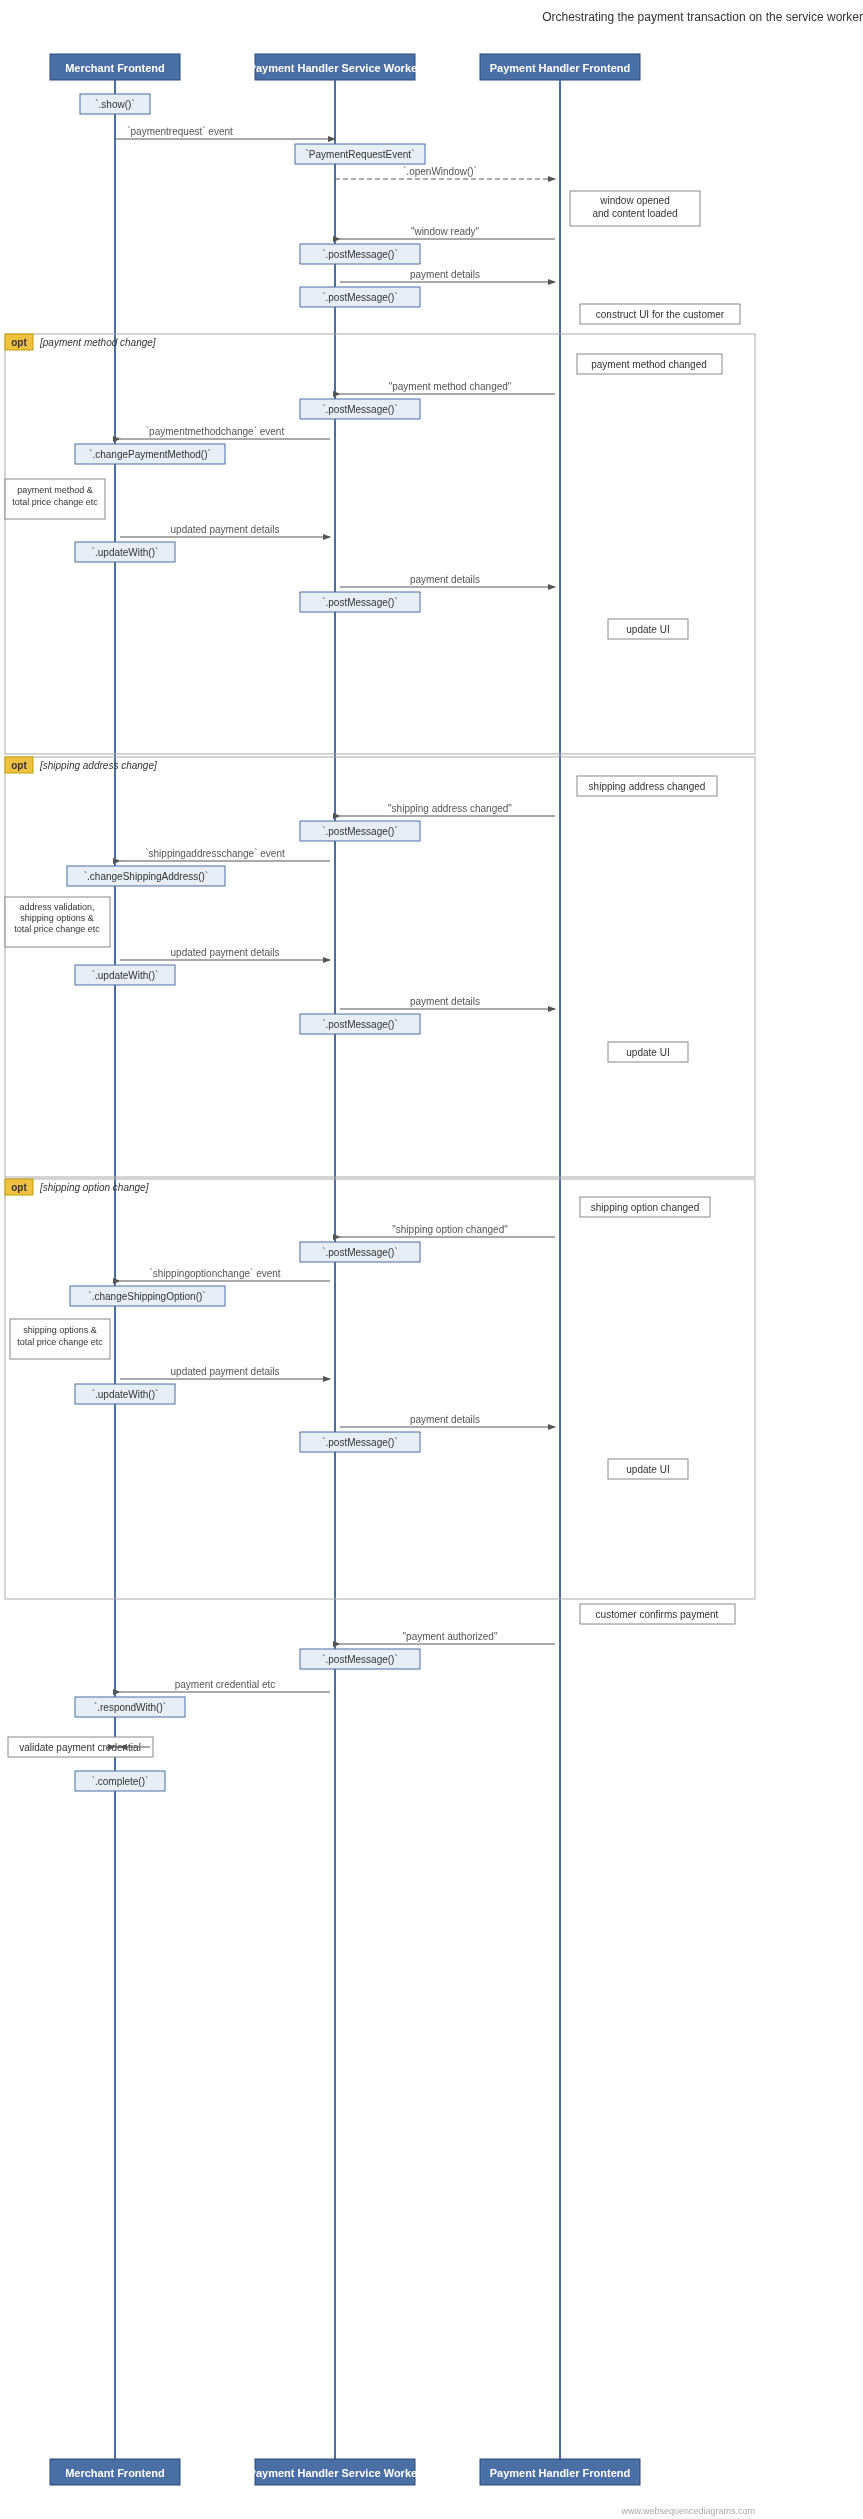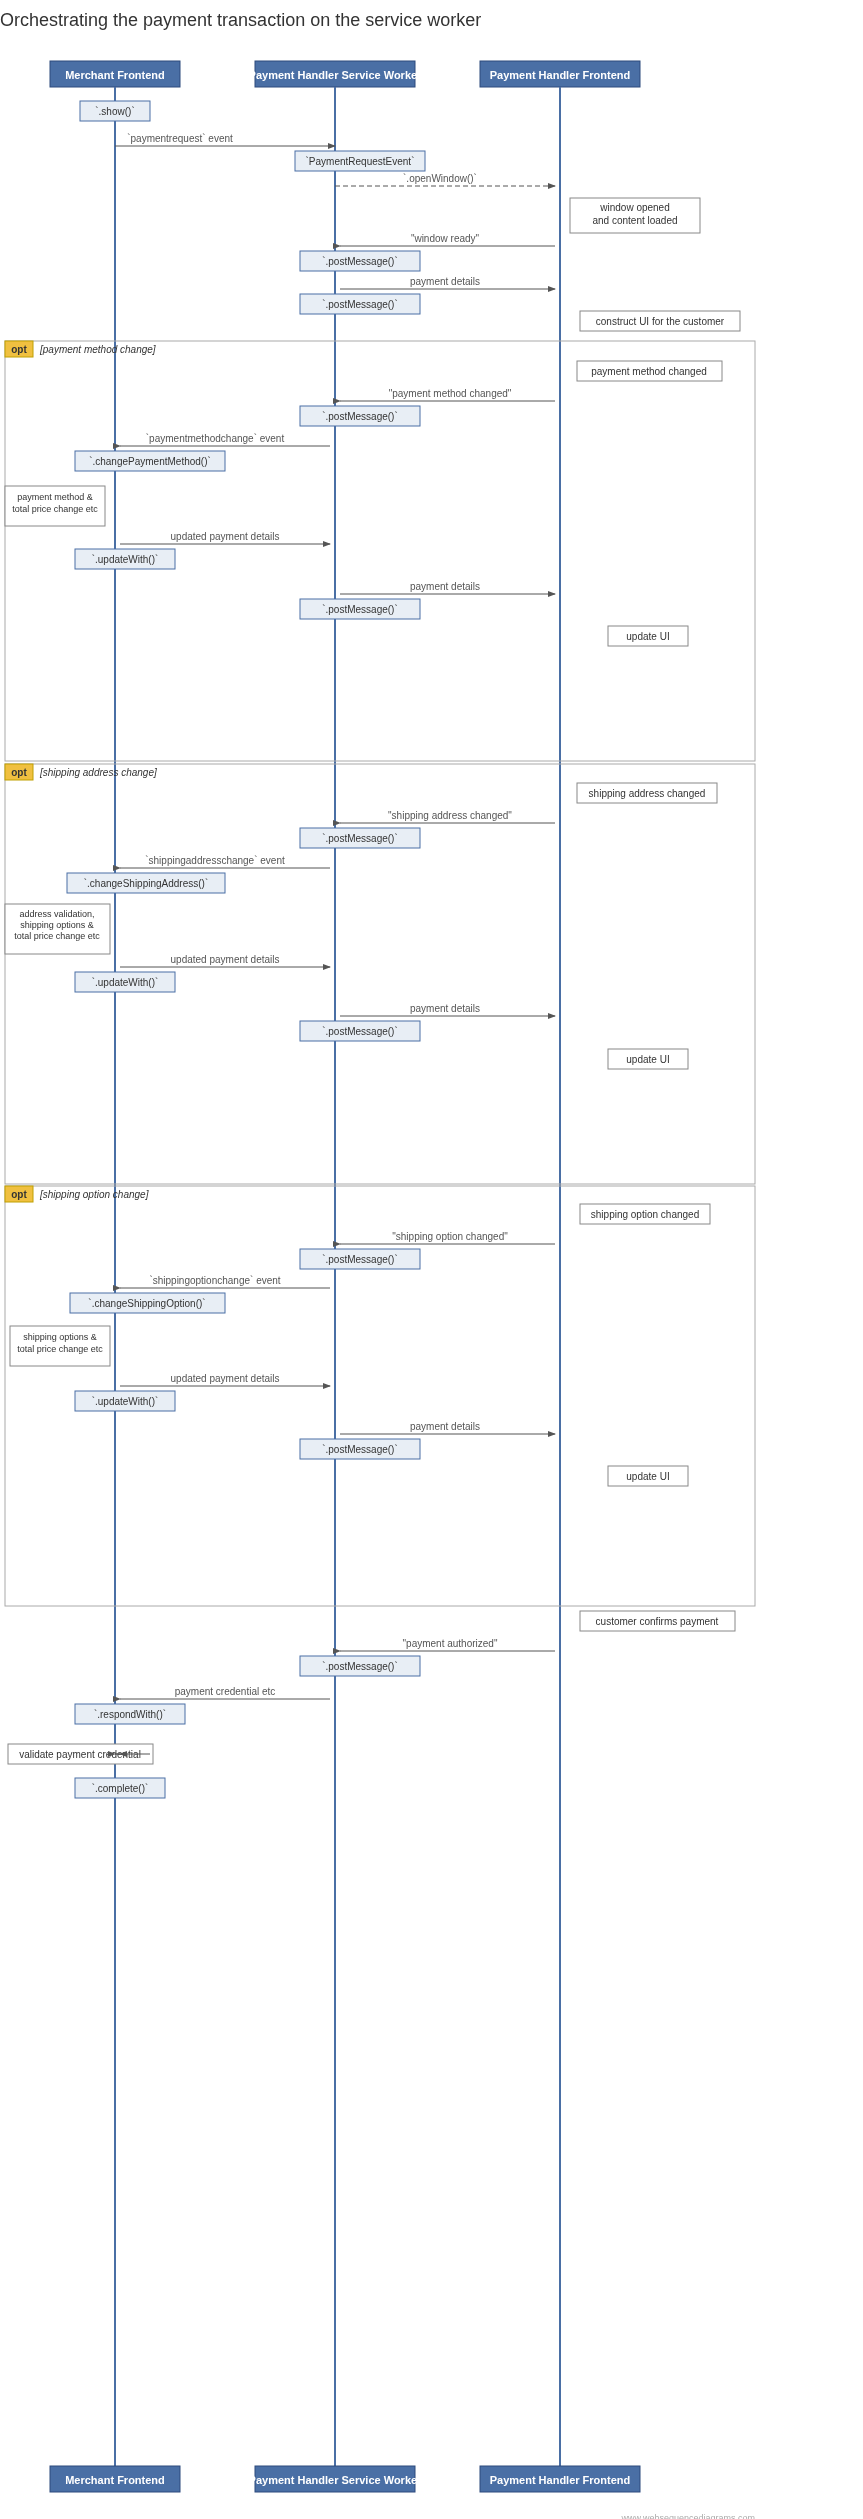--- a/index.html
+++ b/index.html
@@ -13,22 +13,22 @@
       overflow-x: hidden;
     }
 
     .diagram-container {
       width: 863px;
       position: relative;
       padding: 10px 0 20px 0;
     }
 
     .diagram-title {
-      text-align: left;
-      font-size: 18px;
+      text-align: right;
+      font-size: 12px;
       margin-bottom: 15px;
       color: #333;
     }
   </style>
 </head>
 <body>
 
 <div class="diagram-container">
 
   <div class="diagram-title">Orchestrating the payment transaction on the service worker</div>

